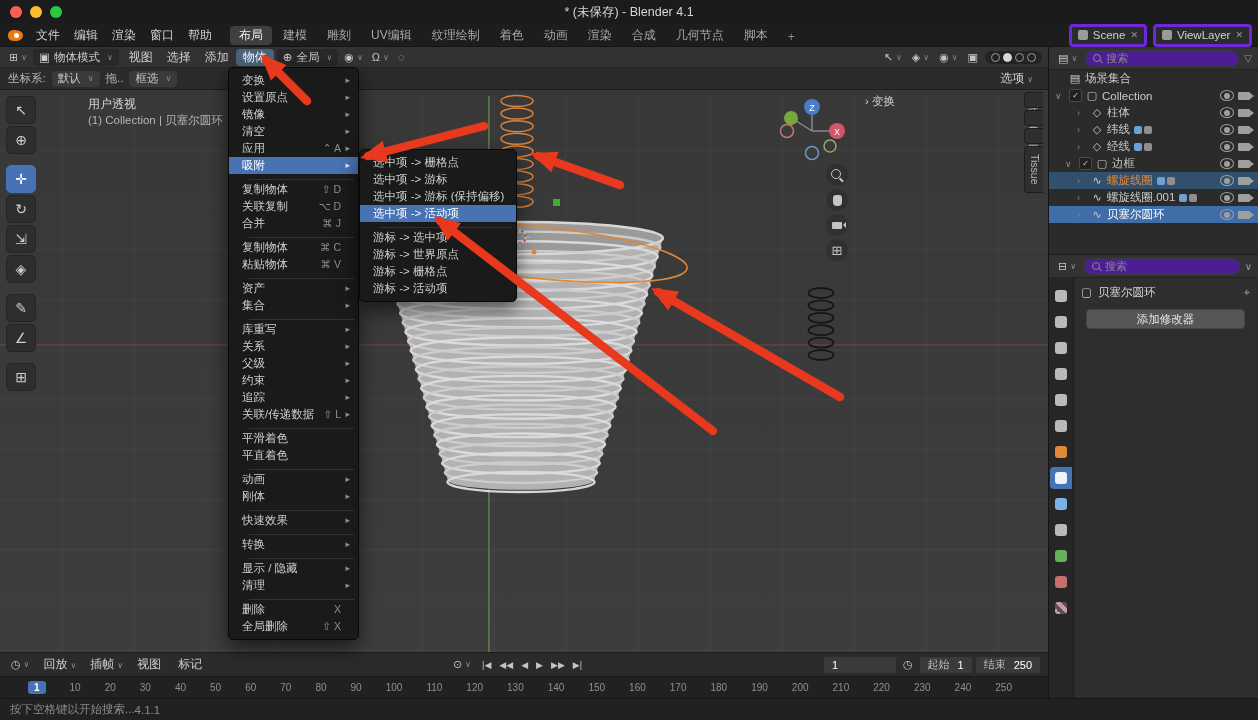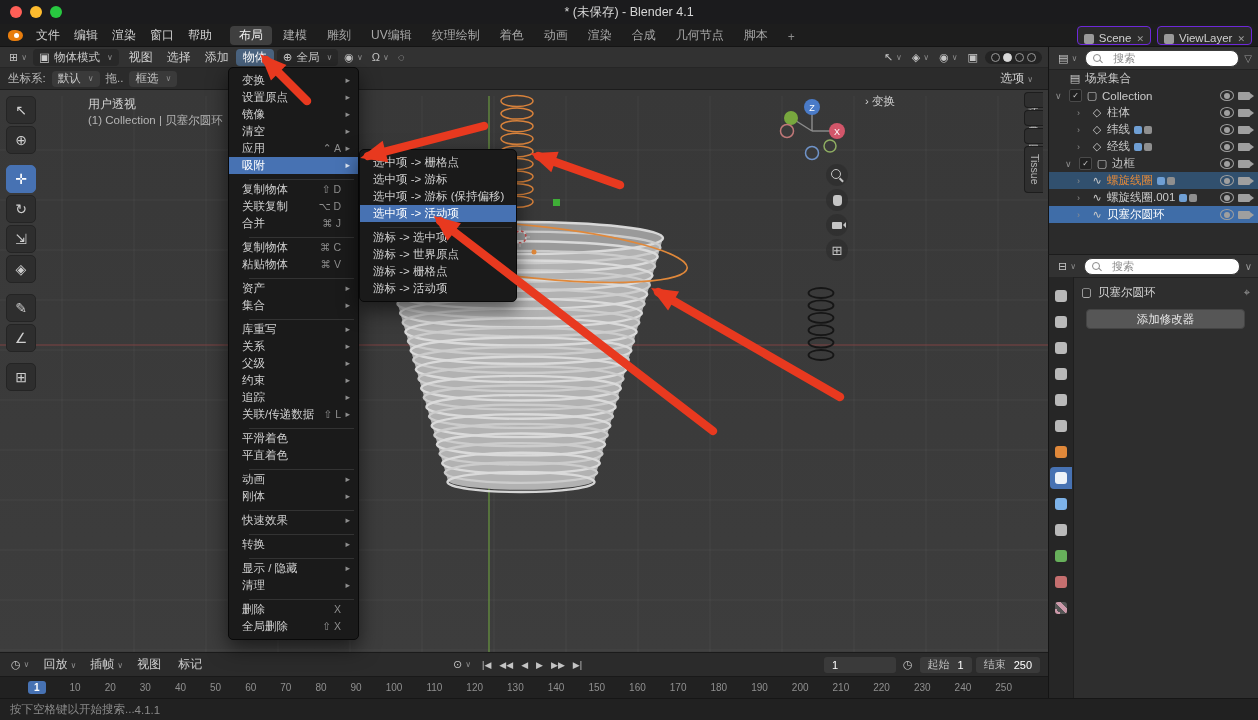--- a/index.html
+++ b/index.html
@@ -22,21 +22,21 @@
   .blender-logo{width:15px;height:11px;background:#e87d0d;border-radius:45% 55% 55% 45%;margin:0 6px 0 2px;position:relative}
   .blender-logo::after{content:'';position:absolute;left:6px;top:3px;width:5px;height:5px;background:#fff;border-radius:50%}
   .menus,.ws-tabs{display:flex;align-items:flex-end}
   .menu-label{padding:0 7px;height:17px;line-height:17px;border-radius:4px;color:#cfcfcf;cursor:default;white-space:nowrap}
   .menu-label.open{background:#4a637f;color:#ffffff}
   .ws-tabs{margin-left:10px}
   .ws{padding:1px 9px;color:#a8a8a8;border-radius:4px;margin:0 1px;white-space:nowrap}
   .ws.active{background:#3f3f3f;color:#f0f0f0}
   .ws.plus{color:#8d8d8d}
   .top-right{margin-left:auto;display:flex;align-items:center;gap:6px}
-  .pillw{display:flex;align-items:flex-end;gap:5px;background:#2b2b2b;border:1px solid #6d28d9;
+  .pillw{display:flex;align-items:center;gap:5px;background:#2b2b2b;border:3px solid #6d28d9;
          border-radius:4px;height:17px;padding:0 6px;font-size:11.5px;color:#d0d0d0}
   .mini-ic{width:10px;height:10px;background:#9a9a9a;border-radius:2px;display:inline-block}
   .x{color:#9a9a9a;font-size:9px}
 
   
   .vp-header{position:absolute;left:0;top:47px;width:1048px;height:21px;background:#323232;
              display:flex;align-items:center;gap:3px;padding:0 6px;box-sizing:border-box;border-bottom:1px solid #262626}
   .hicon{display:flex;align-items:center;color:#c4c4c4;font-size:11px;padding:0 3px;height:17px}
   .pill{display:flex;align-items:center;gap:4px;background:#282828;border-radius:4px;height:17px;padding:0 6px;font-size:11.5px}
   .vp-right{margin-left:auto;display:flex;align-items:center;gap:4px}
@@ -91,22 +91,22 @@
   .mrow.sep::after{content:'';display:block;width:100%;border-top:1px solid #333;margin-top:3px}
 
   
   .arrows{position:absolute;left:0;top:0;width:1258px;height:720px;pointer-events:none;z-index:9}
 
   
   .outliner{position:absolute;left:1048px;top:47px;width:210px;height:207px;background:#2b2b2b;
             border-left:1px solid #141414;box-sizing:border-box;z-index:4}
   .panel-header{height:22px;background:#323232;display:flex;align-items:center;gap:5px;
                 padding:0 6px;border-bottom:1px solid #222}
-  .search{flex:1;height:15px;background:#ffffff;border:1px solid #3a3a3a;border-radius:8px;
-          display:flex;align-items:center;gap:12px;padding:0 7px;color:#8a8a8a;font-size:11px}
+  .search{flex:1;height:15px;background:#4c1d95;border:1px solid #3a3a3a;border-radius:8px;
+          display:flex;align-items:center;gap:5px;padding:0 7px;color:#8a8a8a;font-size:11px}
   .mag{width:6px;height:6px;border:1.4px solid #8a8a8a;border-radius:50%;position:relative;flex:none}
   .mag::after{content:'';position:absolute;width:4px;height:1.4px;background:#8a8a8a;transform:rotate(45deg);right:-3px;bottom:-1px}
   .funnel{color:#9a9a9a;font-size:10px}
   .orow{display:flex;align-items:center;gap:4px;padding:0 6px;height:17px;font-size:11.5px;color:#c9c9c9}
   .orow .oarrow{width:10px;color:#8f8f8f;font-size:9px;flex:none}
   .orow .ticon{width:12px;text-align:center;color:#c9c9c9;font-size:11px;flex:none}
   .orow .spacer{flex:1}
   .orow.lvl1{padding-left:16px}.orow.lvl2{padding-left:28px}
   .orow.sel{background:#31506e}
   .orow.active{background:#3f6da8}.orow.active .olbl{color:#fff}

